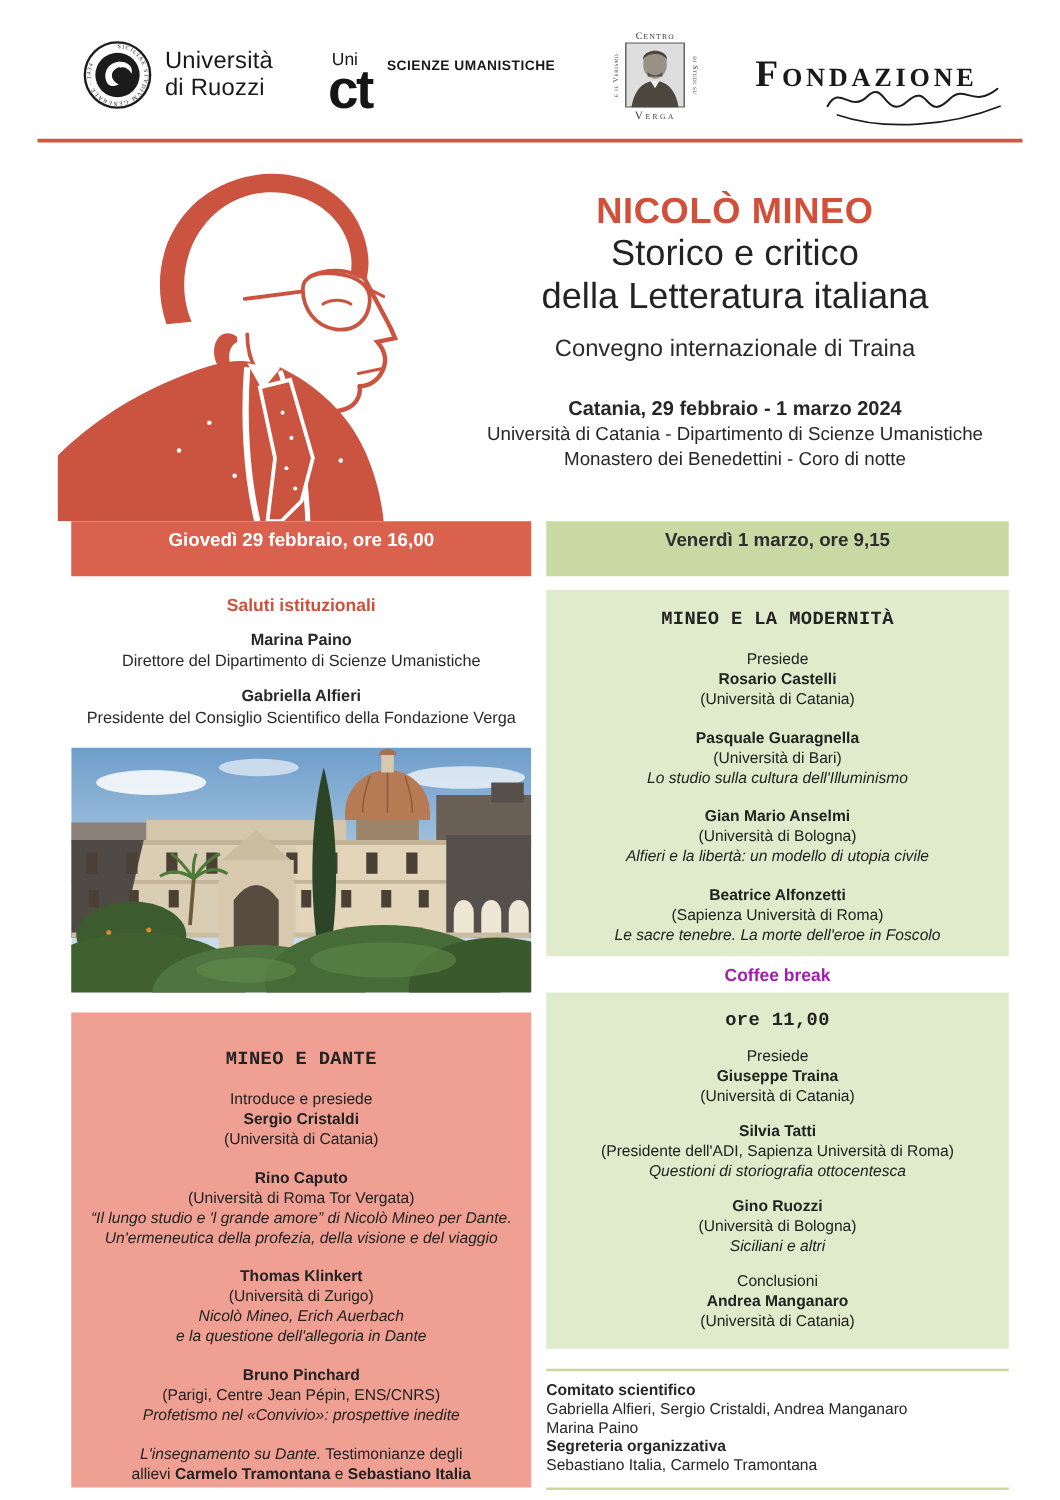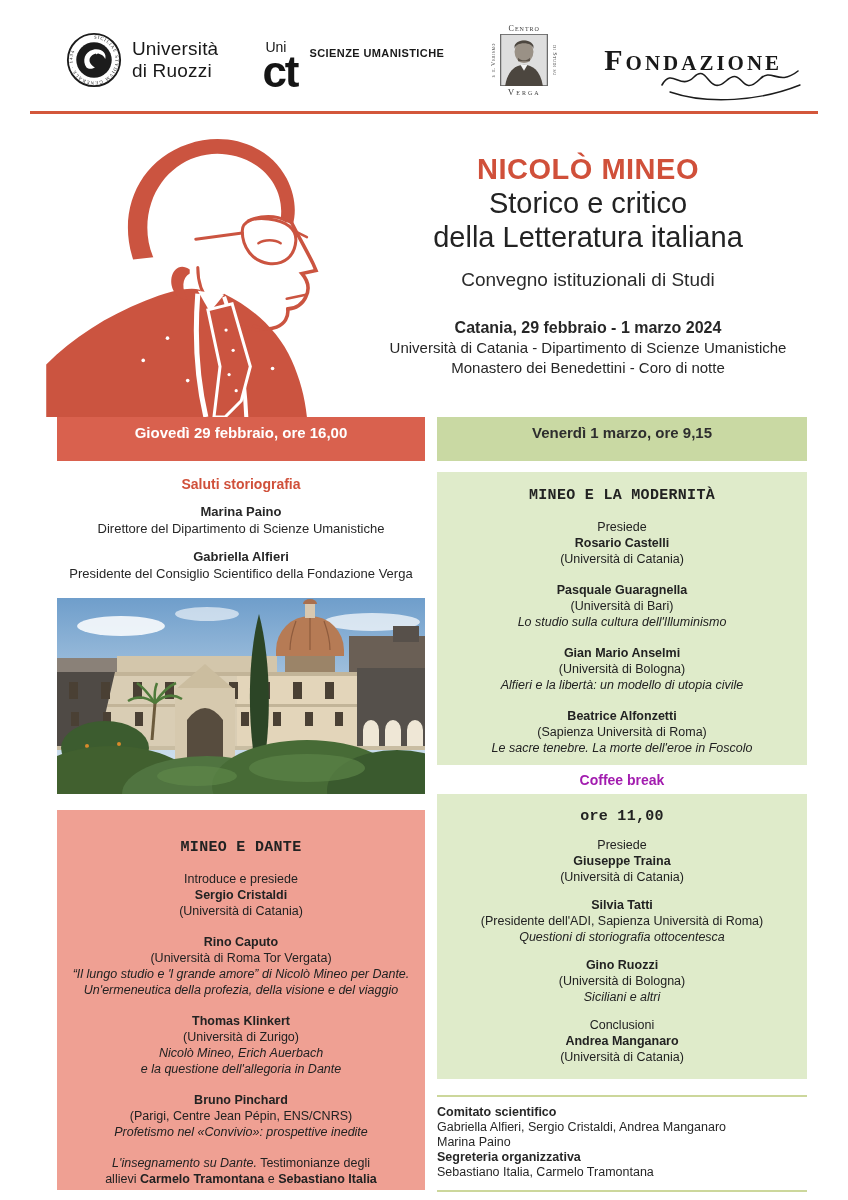--- a/index.html
+++ b/index.html
@@ -151,30 +151,30 @@
         <circle cx="96" cy="232" r="1.8"></circle>
       <circle cx="224" cy="240" r="1.8"></circle>
         <circle cx="140" cy="252" r="1.8"></circle>
     </g>
   </svg>
 
   <div class="title-block">
     <div class="t-name">NICOLÒ MINEO</div>
     <div class="t-sub">Storico e critico</div>
     <div class="t-sub">della Letteratura italiana</div>
-    <div class="t-kicker">Convegno istituzionali di Studi</div>
+    <div class="t-kicker">Convegno internazionale di Traina</div>
     <div class="t-date">Catania, 29 febbraio - 1 marzo 2024</div>
     <div class="t-venue">Università di Catania - Dipartimento di Scienze Umanistiche</div>
     <div class="t-venue">Monastero dei Benedettini - Coro di notte</div>
   </div>
 
   <div class="col-left">
     <div class="bar bar-red">Giovedì 29 febbraio, ore 16,00</div>
 
-    <div class="saluti-heading">Saluti storiografia</div>
+    <div class="saluti-heading">Saluti istituzionali</div>
 
     <div class="saluti-block">
       <div class="name">Marina Paino</div>
       <div>Direttore del Dipartimento di Scienze Umanistiche</div>
     </div>
     <div class="saluti-block">
       <div class="name">Gabriella Alfieri</div>
       <div>Presidente del Consiglio Scientifico della Fondazione Verga</div>
     </div>
 

